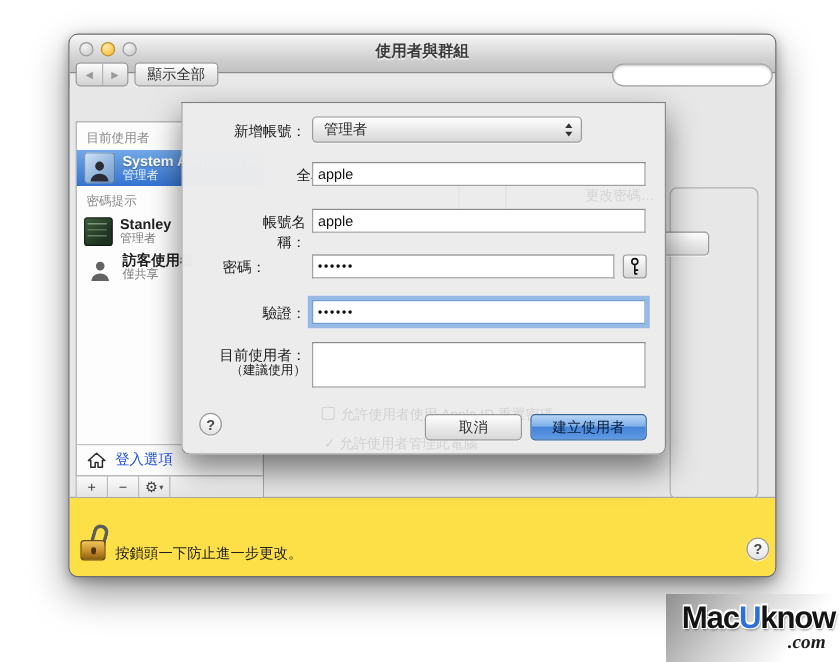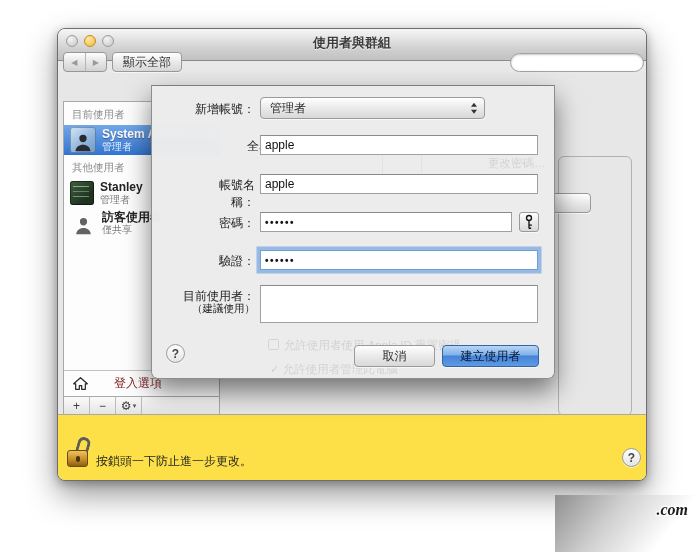--- a/index.html
+++ b/index.html
@@ -60,21 +60,21 @@
   .avatar { width:26px; height:26px; border-radius:3px; margin-right:6px; flex:0 0 auto;
             display:flex; align-items:flex-end; justify-content:center; overflow:hidden; }
   .avatar.sys { background:linear-gradient(140deg,#d4e6f8 0%,#8fb3da 60%,#6f97c6 100%);
                 box-shadow:inset 0 0 0 1px rgba(40,70,110,.45); }
   .avatar.chalk { width:24px; height:24px; background:linear-gradient(135deg,#41603f,#1e3421 70%);
                   box-shadow:inset 0 0 0 1px rgba(0,0,0,.5); position:relative; }
   .avatar.chalk i { position:absolute; left:3px; top:5px; width:16px; height:1px; background:rgba(220,240,210,.55); box-shadow:0 5px 0 rgba(220,240,210,.35), 0 10px 0 rgba(220,240,210,.45); }
   .avatar.guest { background:transparent; }
   .sb-login { position:absolute; left:0; right:0; bottom:18px; height:26px;
               border-top:1px solid #c2c2c2; display:flex; align-items:center; padding-left:8px; }
-  .sb-login span.txt { font-size:12px; color:#7f1d1d; margin-left:25px; }
+  .sb-login span.txt { font-size:12px; color:#1d4ed8; margin-left:7px; }
   .sb-controls { position:absolute; left:0; right:0; bottom:0; height:18px;
                  border-top:1px solid #a9a9a9; background:linear-gradient(#fbfbfb,#e4e4e4); display:flex; }
   .sb-cell { width:26px; border-right:1px solid #bcbcbc; display:flex; align-items:center;
              justify-content:center; font-size:12px; color:#3c3c3c; }
   .sb-cell .caret { font-size:7px; margin-left:1px; color:#555; }
 
   
   .groupbox { position:absolute; left:500px; top:83px; width:74px; height:260px;
               border:1px solid #b2b2b2; border-radius:6px; }
   .partial-btn { position:absolute; left:483px; top:120px; width:50px; height:20px; z-index:1; }
@@ -177,21 +177,21 @@
           <div class="avatar sys">
             <svg width="22" height="22" viewBox="0 0 24 24">
                 <path fill="#2b2b33" d="M12 4a4 4 0 0 1 4 4.1c0 2.3-1.8 4.2-4 4.2s-4-1.9-4-4.2A4 4 0 0 1 12 4zM3.8 22c.4-4.4 3.8-7 8.2-7s7.8 2.6 8.2 7z"></path>
               </svg>
           </div>
           <div>
             <div class="sb-name">System Administrator</div>
             <div class="sb-role">管理者</div>
           </div>
         </div>
-        <div class="sb-h">其他使用者</div>
+        <div class="sb-h">密碼提示</div>
         <div class="sb-row">
           <div class="avatar chalk">
               <i></i>
             </div>
           <div>
             <div class="sb-name">Stanley</div>
             <div class="sb-role">管理者</div>
           </div>
         </div>
         <div class="sb-row">
@@ -252,21 +252,21 @@
             <b class="down"></b>
           </span>
       </div>
 
       <div class="f-label" style="top:52px;margin-left:28px;">全名：</div>
       <input class="field" style="left: 108px; top: 49px; width: 278px;" value="apple">
 
       <div class="f-label" style="top:91px;padding-left:48px;">帳號名稱：</div>
       <input class="field" style="left: 108px; top: 88px; width: 278px;" value="apple">
 
-      <div class="f-label" style="top:129px;">密碼：</div>
+      <div class="f-label" style="top:129px;text-align:center;">密碼：</div>
       <input class="field dots" style="left: 108px; top: 126px; width: 252px;" value="••••••">
       <div class="btn keybtn">
         <svg width="10" height="16" viewBox="0 0 10 18">
             <circle cx="5" cy="4.5" r="2.8" fill="none" stroke="#111" stroke-width="1.5"></circle>
             <line x1="5" y1="7.3" x2="5" y2="16.3" stroke="#111" stroke-width="1.5"></line>
             <line x1="5" y1="12.5" x2="8.2" y2="12.5" stroke="#111" stroke-width="1.5"></line>
             <line x1="5" y1="16" x2="7.4" y2="16" stroke="#111" stroke-width="1.5"></line>
           </svg>
       </div>
 
@@ -280,15 +280,16 @@
       <div class="ghost" style="left:116px; top:252px; opacity:.13;"><span class="gbox"></span><span>允許使用者使用 Apple ID 重置密碼</span></div>
       <div class="ghost" style="left:118px; top:276px; opacity:.13;"><span>✓</span> <span>允許使用者管理此電腦</span></div>
 
       <div class="help-circle sheet-help">?</div>
       <div class="btn sheet-btn cancel">取消</div>
       <div class="btn sheet-btn create">建立使用者</div>
     </div>
   </div>
 
   <div class="wm">
+    <div class="wm-brand"><span>Mac</span><span class="accent">U</span><span>know</span></div>
     <div class="wm-domain">.com</div>
   </div>
 </div>
 
 </body></html>

